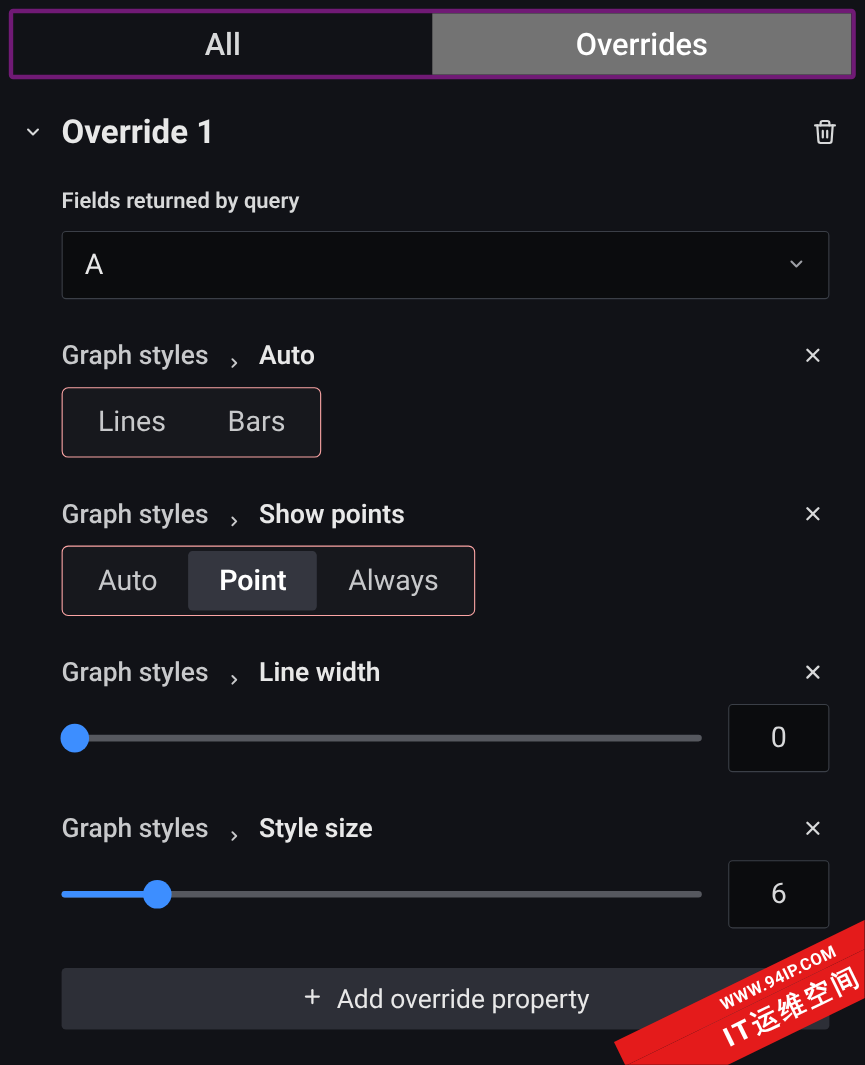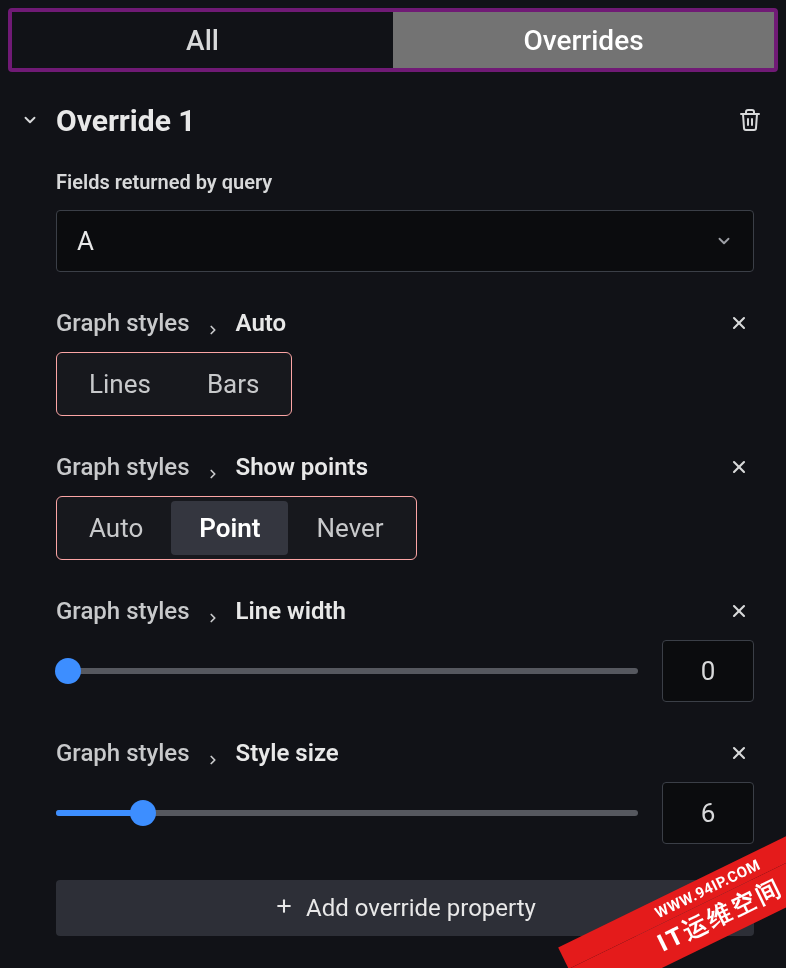--- a/index.html
+++ b/index.html
@@ -313,21 +313,21 @@
         <span class="close-x">
           <svg width="20" height="20" viewBox="0 0 24 24" fill="none" stroke="#d8d9da" stroke-width="2.5" stroke-linecap="round">
               <line x1="18" y1="6" x2="6" y2="18"></line>
               <line x1="6" y1="6" x2="18" y2="18"></line>
             </svg>
         </span>
       </div>
       <div class="radio-group">
         <div class="radio-btn">Auto</div>
         <div class="radio-btn sel">Point</div>
-        <div class="radio-btn">Never</div>
+        <div class="radio-btn">Always</div>
       </div>
     </div>
 
     <div class="field-block">
       <div class="prop-row">
         <div class="breadcrumb">
           <span class="crumb">Graph styles</span>
           <span class="sep">
               <svg width="14" height="14" viewBox="0 0 24 24" fill="none" stroke="#c8c9cb" stroke-width="3" stroke-linecap="round" stroke-linejoin="round">
                 <polyline points="9 18 15 12 9 6"></polyline>

